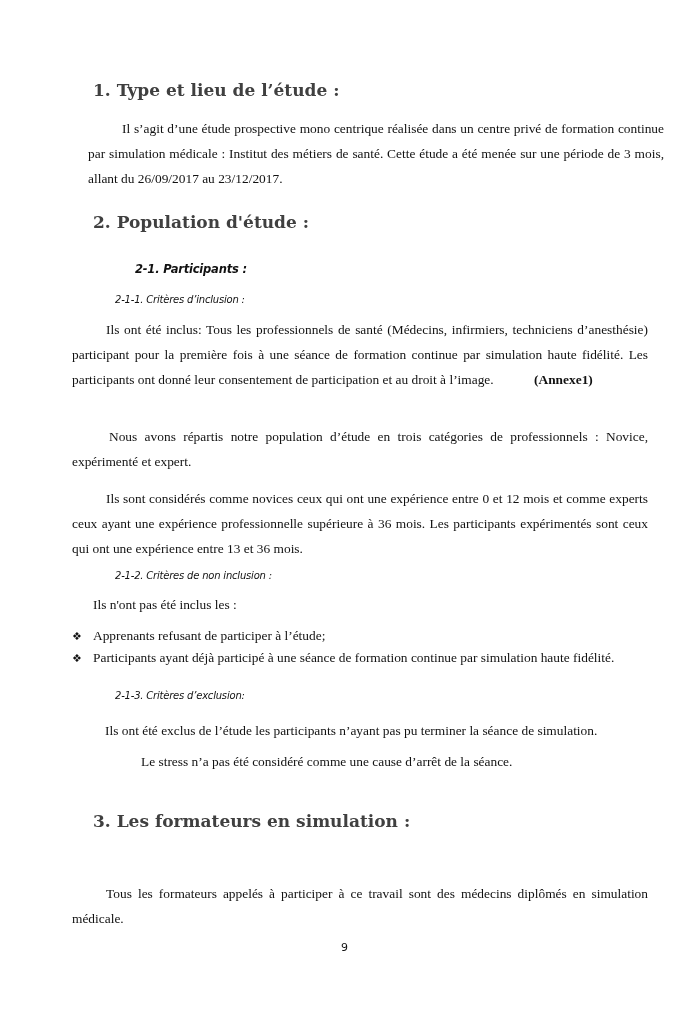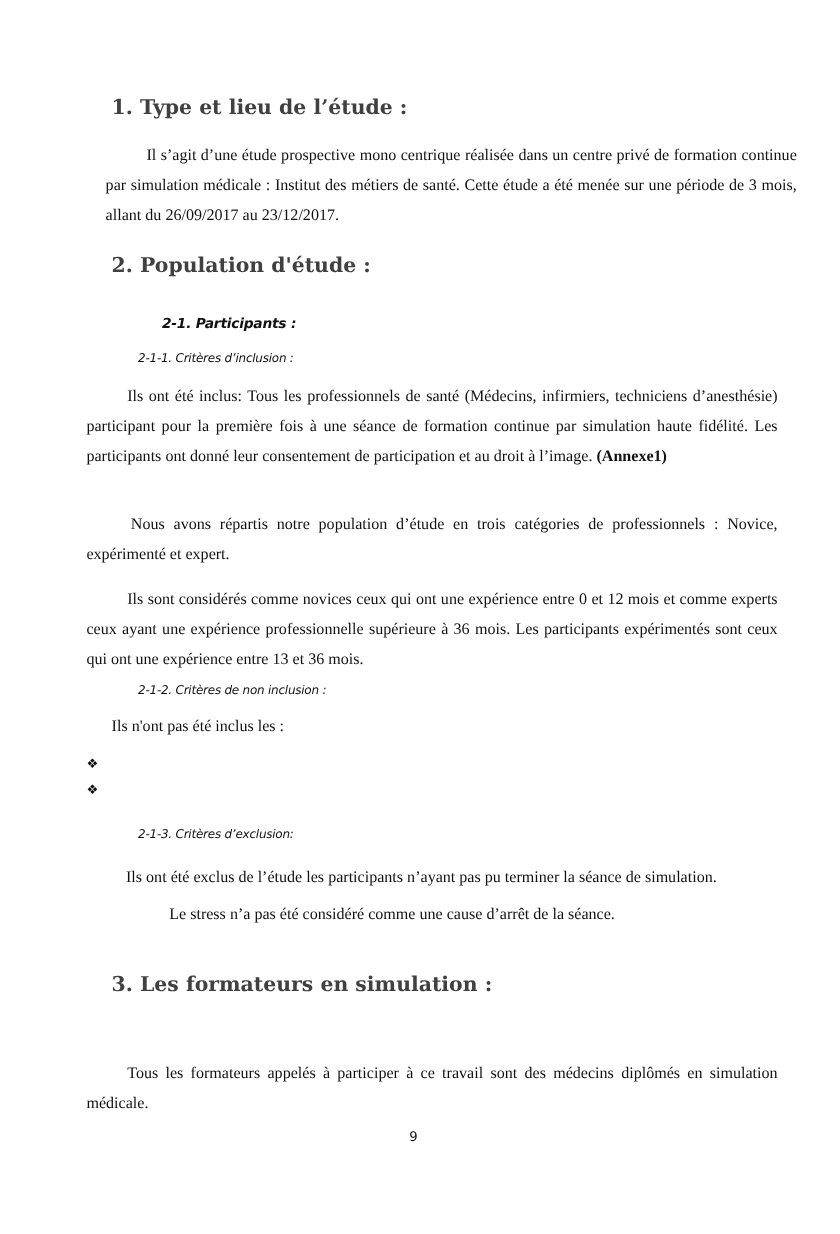--- a/index.html
+++ b/index.html
@@ -5,21 +5,21 @@
   html, body { margin: 0; padding: 0; background: #ffffff; }
   body { width: 700px; height: 1028px; position: relative; overflow: hidden; color: #111; }
   .abs { position: absolute; }
   .h1 { font-family: "DejaVu Serif", serif; font-weight: bold; font-size: 17px; color: #404040; white-space: nowrap; }
   .h2 { font-family: "DejaVu Sans", sans-serif; font-weight: bold; font-style: italic; font-size: 11.5px; white-space: nowrap; letter-spacing: -0.2px; }
   .h3 { font-family: "DejaVu Sans", sans-serif; font-style: italic; font-size: 10px; white-space: nowrap; letter-spacing: -0.2px; }
   .p  { font-family: "Liberation Serif", serif; font-size: 13.4px; line-height: 25px; text-align: justify; }
   .line { font-family: "Liberation Serif", serif; font-size: 13.4px; white-space: nowrap; }
   .bullet { font-family: "DejaVu Sans", sans-serif; font-size: 11px; }
   .pagenum { font-family: "DejaVu Sans", sans-serif; font-size: 11px; }
-  .bold { font-weight: bold; }
+  .bold { font-weight: bold; margin-left: 37px; }
 </style>
 </head>
 <body>
 
 <div class="abs h1" style="left:93px; top:80px;">1. Type et lieu de l’étude :</div>
 <div class="abs p" style="left:88px; top:116px; width:576px; text-indent:34px;">Il s’agit d’une étude prospective mono centrique réalisée dans un centre privé de formation continue par simulation médicale : Institut des métiers de santé. Cette étude a été menée sur une période de 3 mois, allant du 26/09/2017 au 23/12/2017.</div>
 
 <div class="abs h1" style="left:93px; top:212px;">2.  Population d'étude :</div>
 <div class="abs h2" style="left:115px; top:262px;margin-left:20px;">2-1. Participants :</div>
 <div class="abs h3" style="left:115px; top:294px;">2-1-1. Critères d’inclusion :</div>
@@ -32,23 +32,25 @@
 <div class="abs p" style="left:72px; top:424px; width:576px; text-indent:37px;">Nous avons répartis notre population d’étude en trois catégories de professionnels : Novice, expérimenté et expert.</div>
 
 <div class="abs p" style="left:72px; top:470px; width:576px; text-indent:34px;margin-top:16px;">Ils sont considérés comme novices ceux qui ont une expérience entre 0 et 12 mois et comme experts ceux ayant une expérience professionnelle supérieure à 36 mois. Les participants expérimentés sont ceux qui ont une expérience entre 13 et 36 mois.</div>
 
 <div class="abs h3" style="left:115px; top:570px;">2-1-2. Critères de non inclusion :</div>
 <div class="abs line" style="left:93px; top:597px;">Ils n'ont pas été inclus les :</div>
 
 <div class="abs" style="left:72px; top:625px;">
   <div style="display:flex; align-items:center; height:22px;">
     <span class="bullet" style="width:21px;">❖</span>
+    <span class="line">Apprenants refusant de participer à l’étude;</span>
   </div>
   <div style="display:flex; align-items:center; height:22px;">
     <span class="bullet" style="width:21px;">❖</span>
+    <span class="line">Participants ayant déjà participé à une séance de formation continue par simulation haute fidélité.</span>
   </div>
 </div>
 
 <div class="abs h3" style="left:115px; top:690px;">2-1-3. Critères d’exclusion:</div>
 <div class="abs line" style="left:105px; top:723px;">Ils ont été exclus de l’étude les participants n’ayant pas pu terminer la séance de simulation.</div>
 <div class="abs line" style="left:105px; top:754px;margin-left:36px;">Le stress n’a pas été considéré comme une cause d’arrêt de la séance.</div>
 
 <div class="abs h1" style="left:93px; top:811px;">3.  Les formateurs en simulation :</div>
 <div class="abs p" style="left:72px; top:881px; width:576px; text-indent:34px;">Tous les formateurs appelés à participer à ce travail sont des médecins diplômés en simulation médicale.</div>
 

